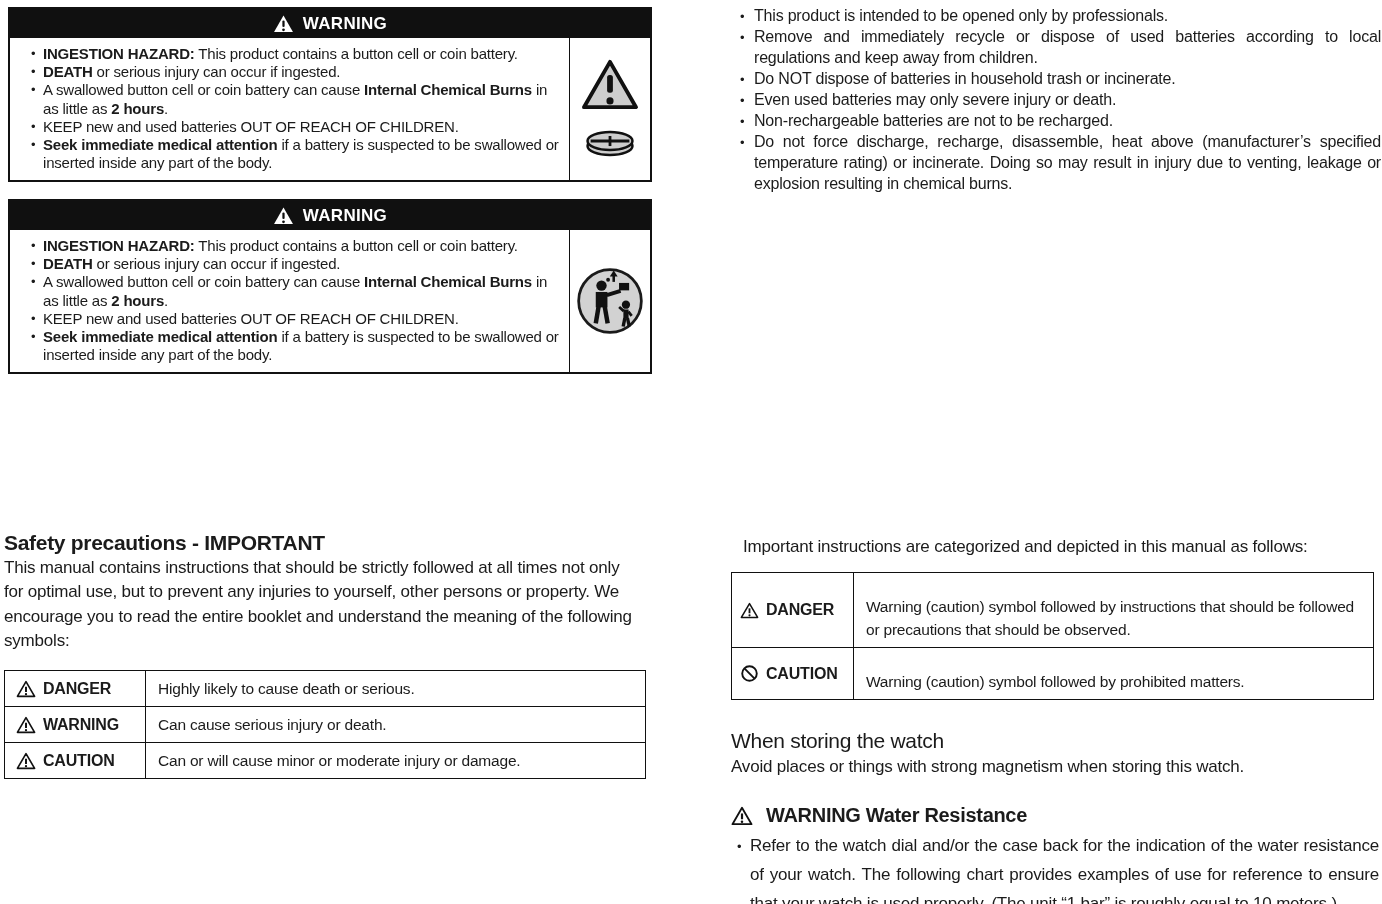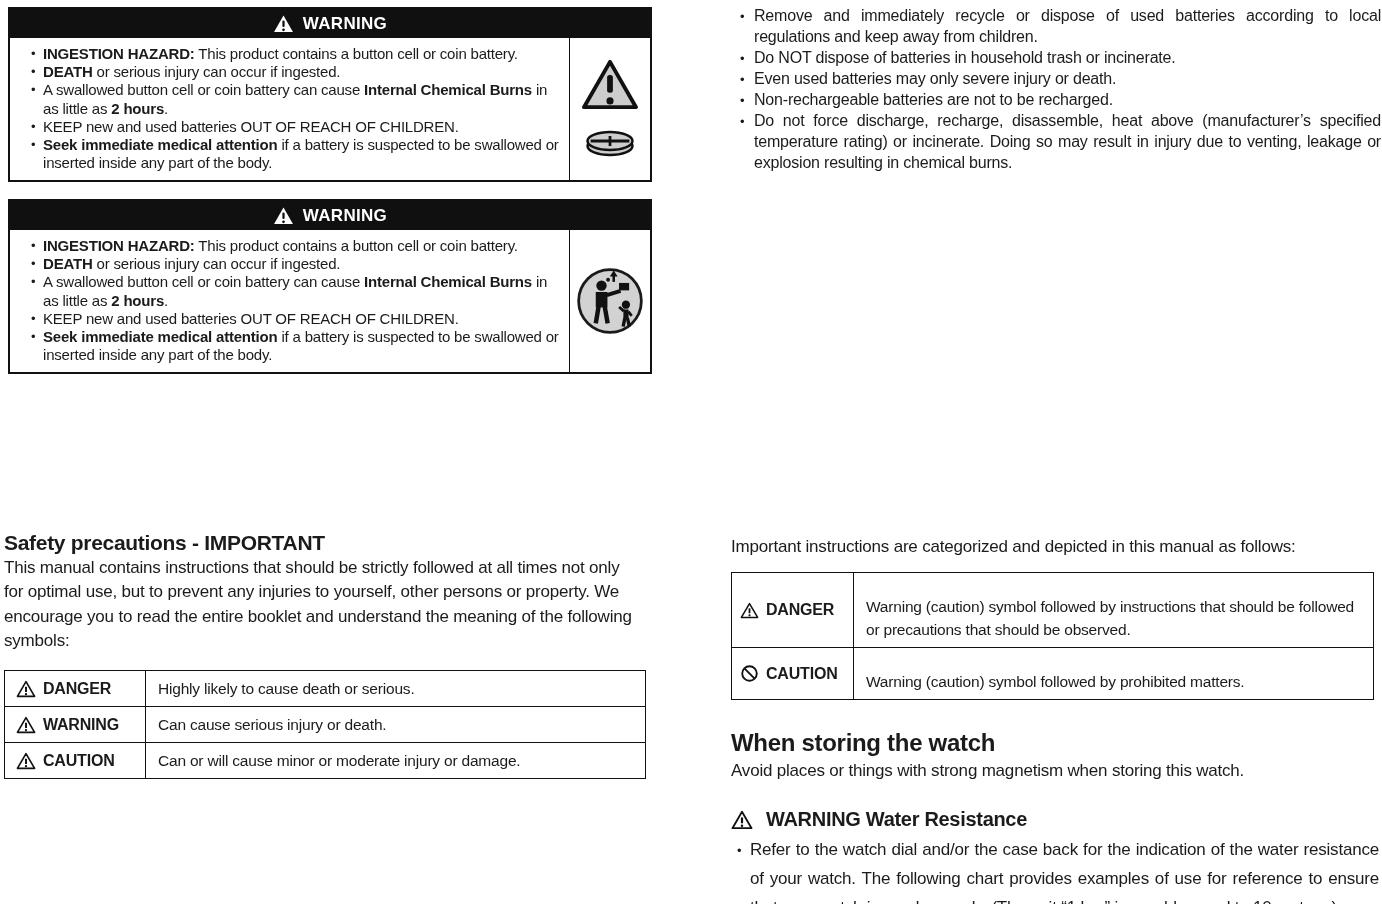--- a/index.html
+++ b/index.html
@@ -41,28 +41,28 @@
   .sect-heading { margin:0; font-size:21px; font-weight:bold; letter-spacing:-0.3px; }
   .sect-body { margin:1px 8px 0 0; font-size:17px; line-height:24.3px; }
   table.symtab { border-collapse:collapse; margin-top:17px; width:642px; }
   table.symtab td { border:1.5px solid #111; }
   td.symcell { width:141px; height:36px; padding-left:11px; }
   .symflex { display:flex; align-items:center; gap:7px; font-weight:bold; font-size:16px; letter-spacing:-0.2px; }
   td.desccell { padding-left:12px; font-size:15.5px; }
 
   
   #categories { position:absolute; left:731px; top:537px; width:648px; }
-  .intro { margin:0 0 15px 0; font-size:17px; }
+  .intro { margin:0 0 15px 12px; font-size:17px; }
   table.cattab { border-collapse:collapse; width:643px; }
   table.cattab td { border:1.5px solid #111; }
   td.catcell { width:122px; padding-left:8px; }
   td.catdesc { padding:22px 8px 6px 12px; font-size:15.5px; line-height:23px; }
   .row-tall td { height:62px; }
   .row-short td { height:40px; }
-  .sub-heading { margin:29px 0 0 0; font-size:24px; font-weight:bold; letter-spacing:-0.3px; }
+  .sub-heading { margin:29px 0 0 0; font-size:21px; font-weight:normal; letter-spacing:-0.3px; }
   .sub-body { margin:2px 0 0 0; font-size:17px; line-height:24px; }
   .water-heading { margin:25px 0 0 0; font-size:20px; font-weight:bold; letter-spacing:-0.3px;
                    display:flex; align-items:center; gap:13px; }
   ul.water { margin:4px 0 0 0; padding:0 0 0 19px; list-style:none; font-size:17px; line-height:29px; text-align:justify; }
   ul.water li { position:relative; }
   ul.water li::before { content:"•"; position:absolute; left:-13px; top:1px; font-size:13px; }
 
   .ico { display:inline-flex; flex:none; }
   svg { display:block; }
 </style>
@@ -151,20 +151,21 @@
           <line x1="46" y1="48" x2="44.4" y2="56" stroke="#111" stroke-width="3.2"></line>
           <line x1="48.4" y1="48" x2="50.2" y2="56" stroke="#111" stroke-width="3.2"></line>
         </svg>
       </span>
     </div>
   </div>
 </div>
 
 <div id="notes-top">
   <ul class="notes">
+    <li>This product is intended to be opened only by professionals.</li>
     <li>Remove and immediately recycle or dispose of used batteries according to local regulations and keep away from children.</li>
     <li>Do NOT dispose of batteries in household trash or incinerate.</li>
     <li>Even used batteries may only severe injury or death.</li>
     <li>Non-rechargeable batteries are not to be recharged.</li>
     <li>Do not force discharge, recharge, disassemble, heat above (manufacturer’s specified temperature rating) or incinerate. Doing so may result in injury due to venting, leakage or explosion resulting in chemical burns.</li>
   </ul>
 </div>
 
 <div id="safety">
   <h2 class="sect-heading">Safety precautions - IMPORTANT</h2>

